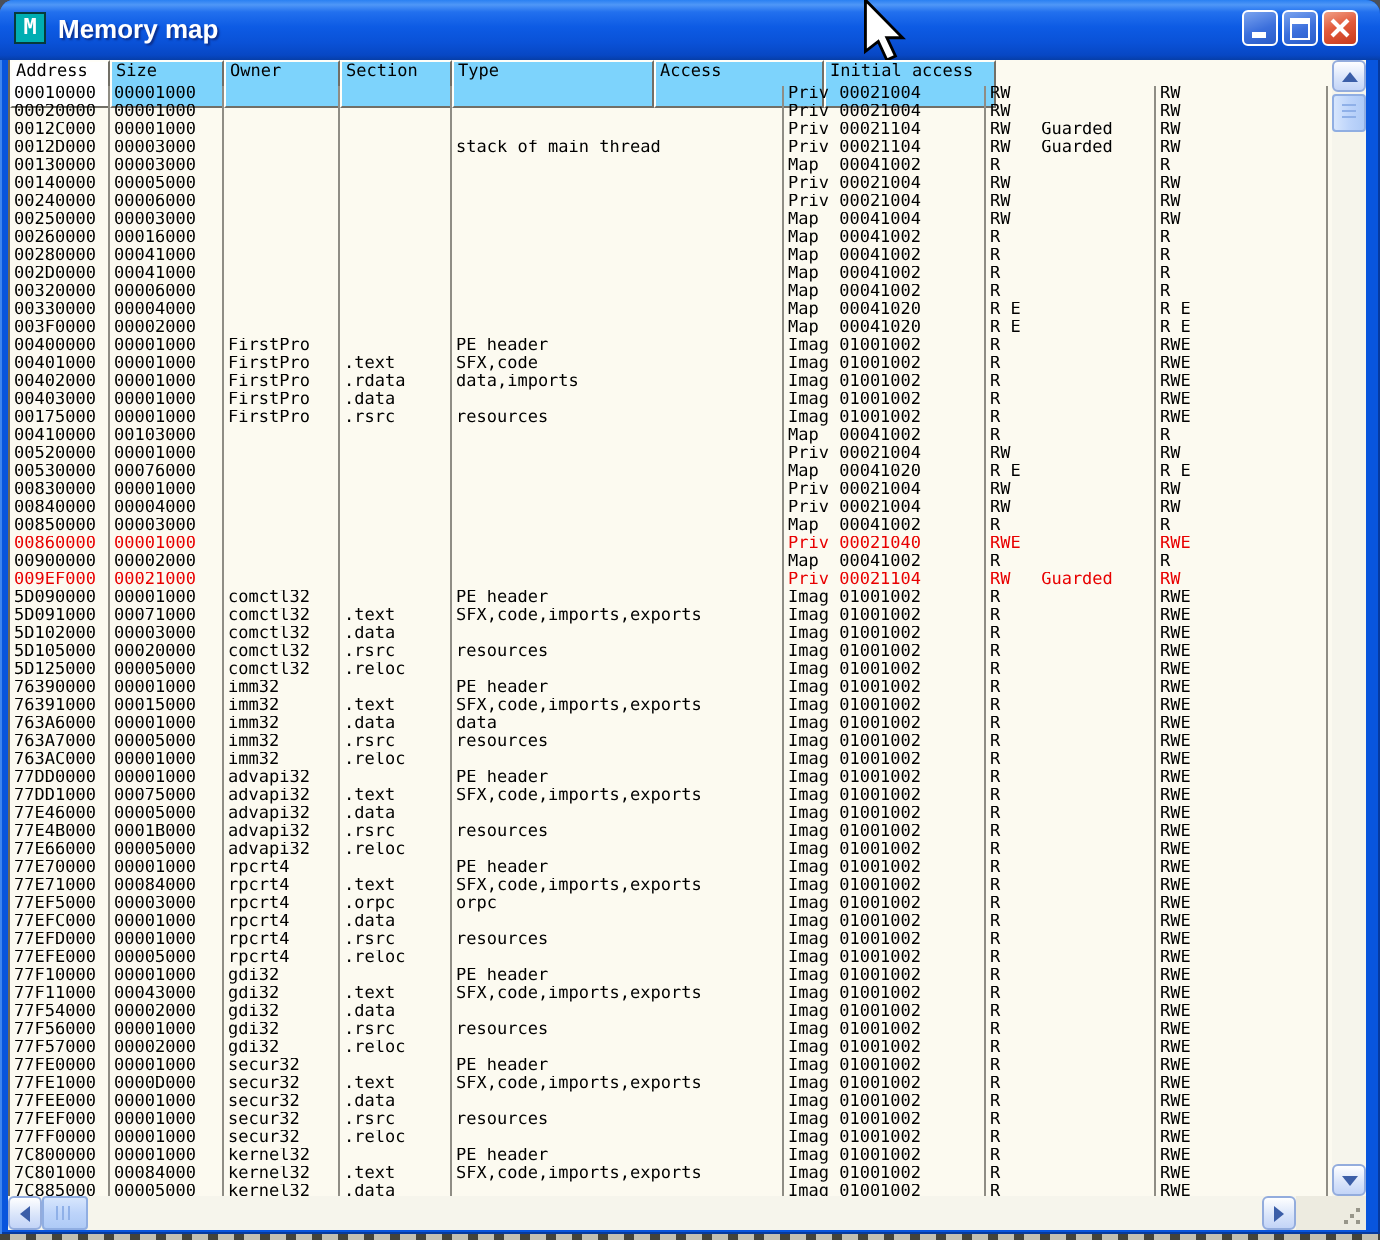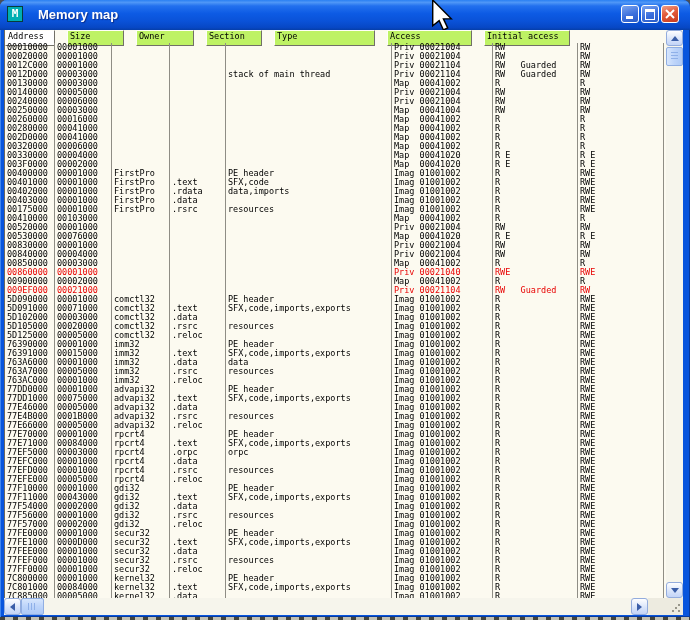--- a/index.html
+++ b/index.html
@@ -12,34 +12,34 @@
           box-shadow:inset 1px 0 0 #3f86ef, inset -1px 0 0 #063a9e, inset 0 -1px 0 #063a9e;}
 
   
   .titlebar{position:absolute;left:0;top:0;right:0;height:30px;border-radius:7px 7px 0 0;
     background:linear-gradient(180deg,#2a80f2 0%,#4f97f7 8%,#2270ee 20%,#0d5be4 45%,#0a52d8 70%,#0747c4 92%,#063ea8 100%);}
   .app-icon{position:absolute;left:7px;top:6px;width:16px;height:16px;background:#00aeb2;
     border:1px solid #073b3b;box-sizing:border-box;color:#fff;font-size:11px;font-weight:bold;
     line-height:14px;text-align:center;}
   .title{position:absolute;left:29px;top:0;height:30px;line-height:30px;color:#fff;
     font-family:"Liberation Sans",sans-serif;font-weight:bold;font-size:13px;
-    text-shadow:1px 1px 1px #0c2f8c;margin-left:9px;}
+    text-shadow:1px 1px 1px #0c2f8c;}
   .tb-buttons{position:absolute;right:11px;top:5px;display:flex;gap:2px;}
   .tbbtn{width:18px;height:18px;border:1px solid #fff;border-radius:3px;box-sizing:border-box;
     display:flex;align-items:center;justify-content:center;position:relative;}
   .tbbtn.min,.tbbtn.max{background:linear-gradient(160deg,#7ba4ef 0%,#3b6fdc 55%,#2a5cc8 100%);}
   .tbbtn.close{background:linear-gradient(160deg,#f0a086 0%,#e25b3c 45%,#c73a1d 100%);}
   .glyph-min{position:absolute;left:4px;bottom:3px;width:7px;height:3px;background:#fff;}
   .glyph-max{width:8px;height:7px;border:1px solid #fff;border-top:3px solid #fff;}
 
   
   .table{position:absolute;left:4px;top:30px;width:662px;height:568px;background:#fcfaf0;
          border-left:1px solid #6b6960;box-sizing:border-box;overflow:hidden;}
-  .thead{display:flex;height:16px;gap:12px;}
-  .th{box-sizing:border-box;background:#bef264;color:#000;font-size:8.5px;line-height:11px;
+  .thead{display:flex;height:24px;}
+  .th{box-sizing:border-box;background:#7dd3fc;color:#000;font-size:8.5px;line-height:11px;
       padding-left:2px;white-space:pre;overflow:hidden;
       border-top:1px solid #fffef8;border-left:1px solid #fffef8;
       border-right:1px solid #716f67;border-bottom:1px solid #716f67;}
   .th.sel{background:#ffffff;}
   .tbody{position:absolute;left:0;top:13px;right:0;bottom:0;overflow:hidden;}
   .trow{display:flex;height:9px;}
   .cell{box-sizing:border-box;border-right:1px solid #8f8d85;padding-left:2px;color:#000;
         font-size:8.5px;line-height:9px;white-space:pre;overflow:hidden;}
   .trow.red .cell{color:#e80000;}
   .c0{width:50px}.c1{width:57px}.c2{width:58px}.c3{width:56px}

